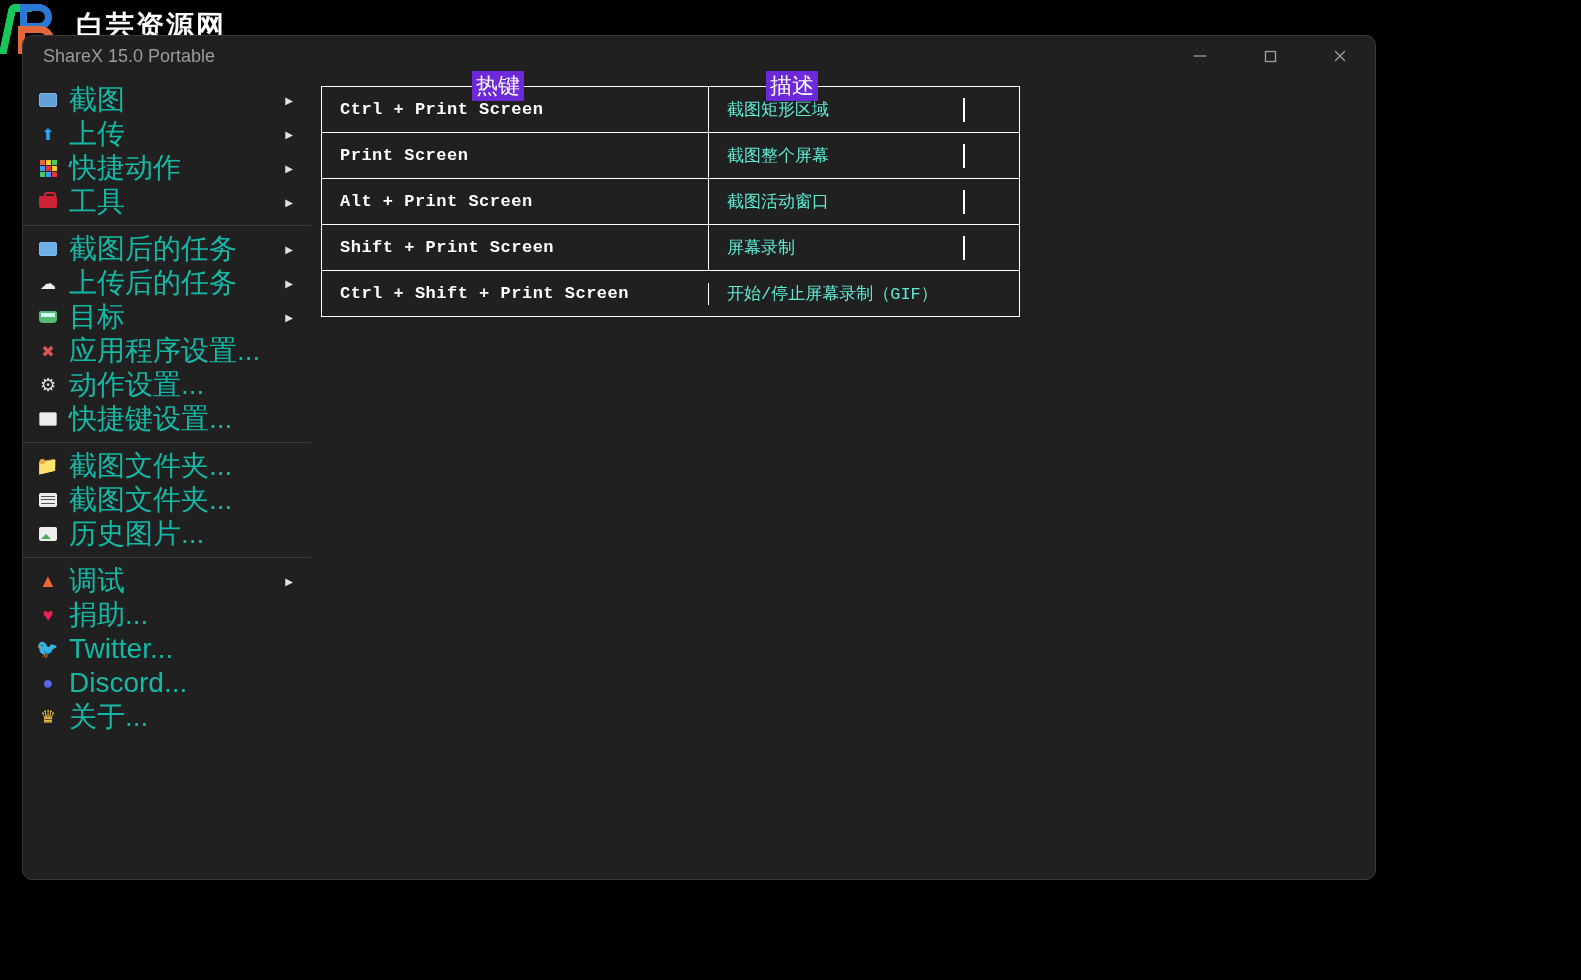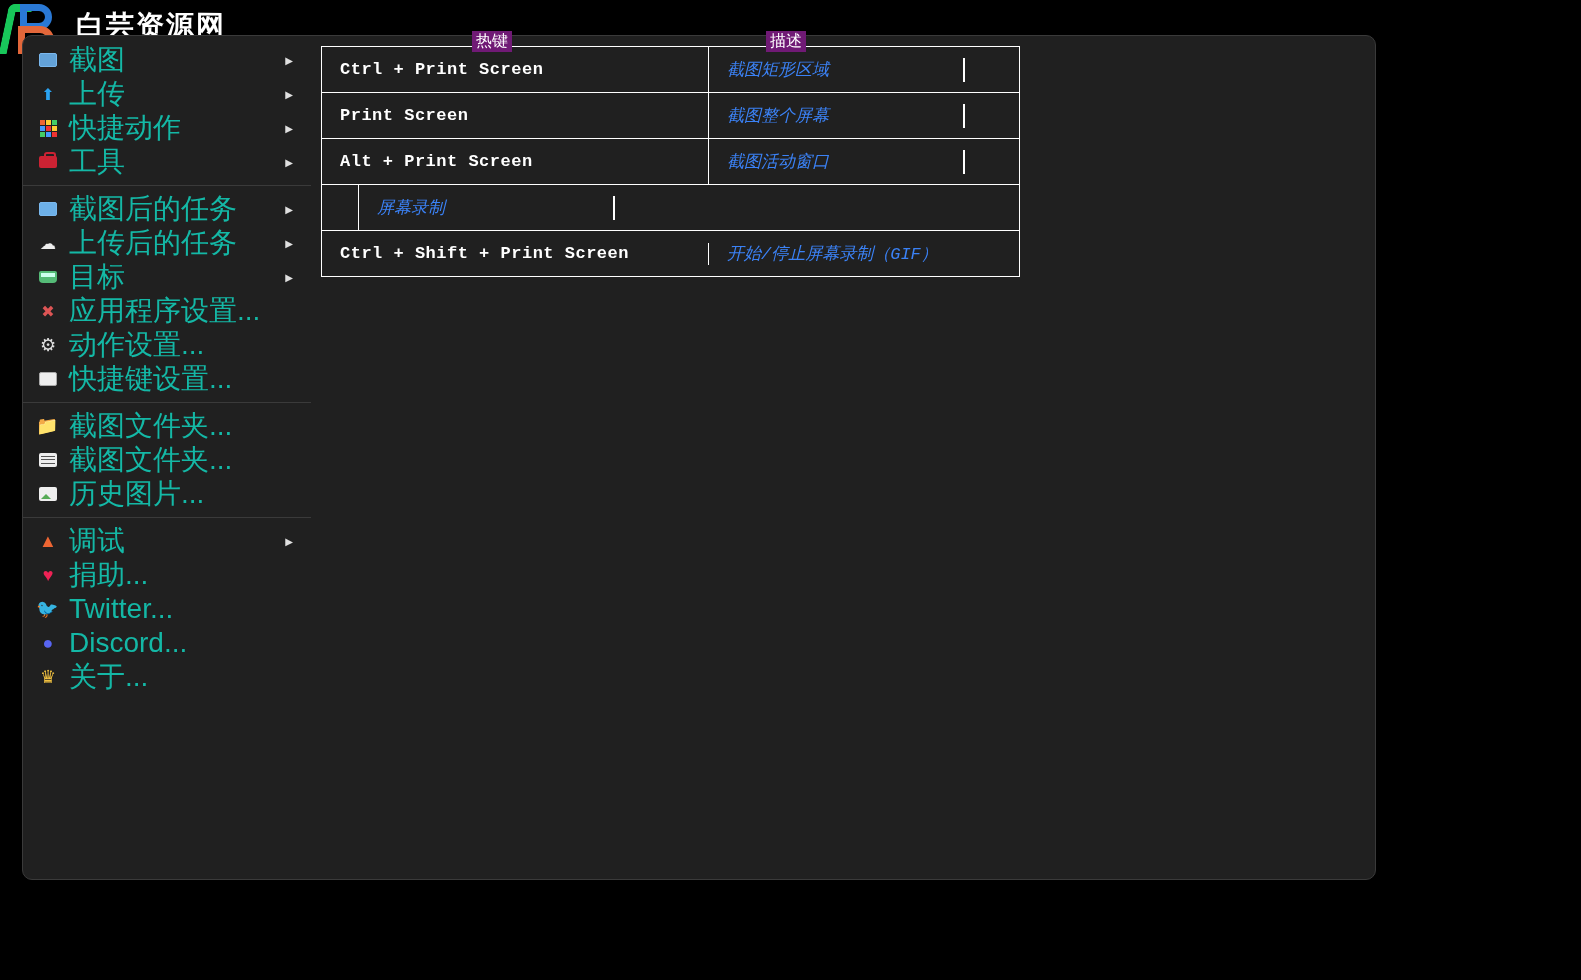--- a/index.html
+++ b/index.html
@@ -100,42 +100,42 @@
   }
   .hk-table {
     border: 1.5px solid #fff;
     display: inline-block;
     position: relative;
     font-family: "Consolas", "Courier New", monospace;
   }
   .hk-head-lbl {
     position: absolute;
     top: -16px;
-    background: #701a75;
+    background: #6d28d9;
     padding: 0 4px;
-    font-size: 16px;
+    font-size: 22px;
     color: #fff;
   }
   .hk-head-lbl.h1 { left: 150px; }
   .hk-head-lbl.h2 { left: 444px; }
   .hk-row {
     display: flex;
     align-items: stretch;
     border-bottom: 1.5px solid #fff;
   }
   .hk-row:last-child { border-bottom: none; align-items: center; }
   .hk-cell {
     padding: 11px 18px;
     font-size: 17px;
     display: flex;
     align-items: center;
   }
   .hk-cell.key  { width: 350px; color: #fff; font-weight: 600; letter-spacing: 0.5px;}
   .hk-cell.div  { width: 0; border-right: 1.5px solid #fff; }
-  .hk-cell.desc { width: 208px; color: #3b82f6; position: relative; font-style: italic;}
+  .hk-cell.desc { width: 208px; color: #5eead4; position: relative;}
   .hk-row .tail {
     width: 60px;
     display: flex; align-items: center; justify-content: flex-end;
     padding-right: 12px;
   }
   .tail .caret {
     width: 2px; height: 24px; background: #fff;
   }
   
   .hk-row.wide .hk-cell.desc { width: 310px; }
@@ -177,20 +177,41 @@
       <div class="shape2"></div>
       <div class="shape3"></div>
   </div>
   <div class="watermark-text">
     <span class="main">白芸资源网</span>
     <span class="sub">WWW.42BYW.CN</span>
   </div>
 </div>
 
 <div class="window">
+  <div class="titlebar">
+    <span class="window-title">ShareX 15.0 Portable</span>
+    <div class="win-controls">
+      <div class="win-btn">
+        <svg width="14" height="14">
+            <line x1="1" y1="7" x2="13" y2="7" stroke-width="1.3"></line>
+          </svg>
+      </div>
+      <div class="win-btn">
+        <svg width="13" height="13">
+            <rect x="1.5" y="1.5" width="10" height="10" fill="none" stroke-width="1.3"></rect>
+          </svg>
+      </div>
+      <div class="win-btn">
+        <svg width="14" height="14">
+            <line x1="2" y1="2" x2="12" y2="12" stroke-width="1.3"></line>
+            <line x1="12" y1="2" x2="2" y2="12" stroke-width="1.3"></line>
+          </svg>
+      </div>
+    </div>
+  </div>
 
   <div class="content">
     <div class="sidebar" id="sidebar">
         <div class="group">
           <div class="menu-item">
             <span class="icon">
               <div class="ic-monitor"></div>
             </span>
             <span class="label">截图</span>
             <span class="chev" style="font-size: 10px;">▶</span>
@@ -348,20 +369,21 @@
               <div class="caret"></div>
             </div>
           </div><div class="hk-row">
             <div class="hk-cell key">Alt + Print Screen</div>
             <div class="hk-cell div"></div>
             <div class="hk-cell desc">截图活动窗口</div>
             <div class="tail">
               <div class="caret"></div>
             </div>
           </div><div class="hk-row">
+            <div class="hk-cell key">Shift + Print Screen</div>
             <div class="hk-cell div"></div>
             <div class="hk-cell desc">屏幕录制</div>
             <div class="tail">
               <div class="caret"></div>
             </div>
           </div><div class="hk-row wide">
             <div class="hk-cell key">Ctrl + Shift + Print Screen</div>
             <div class="hk-cell div"></div>
             <div class="hk-cell desc">开始/停止屏幕录制（GIF）</div>
             <div class="tail">

